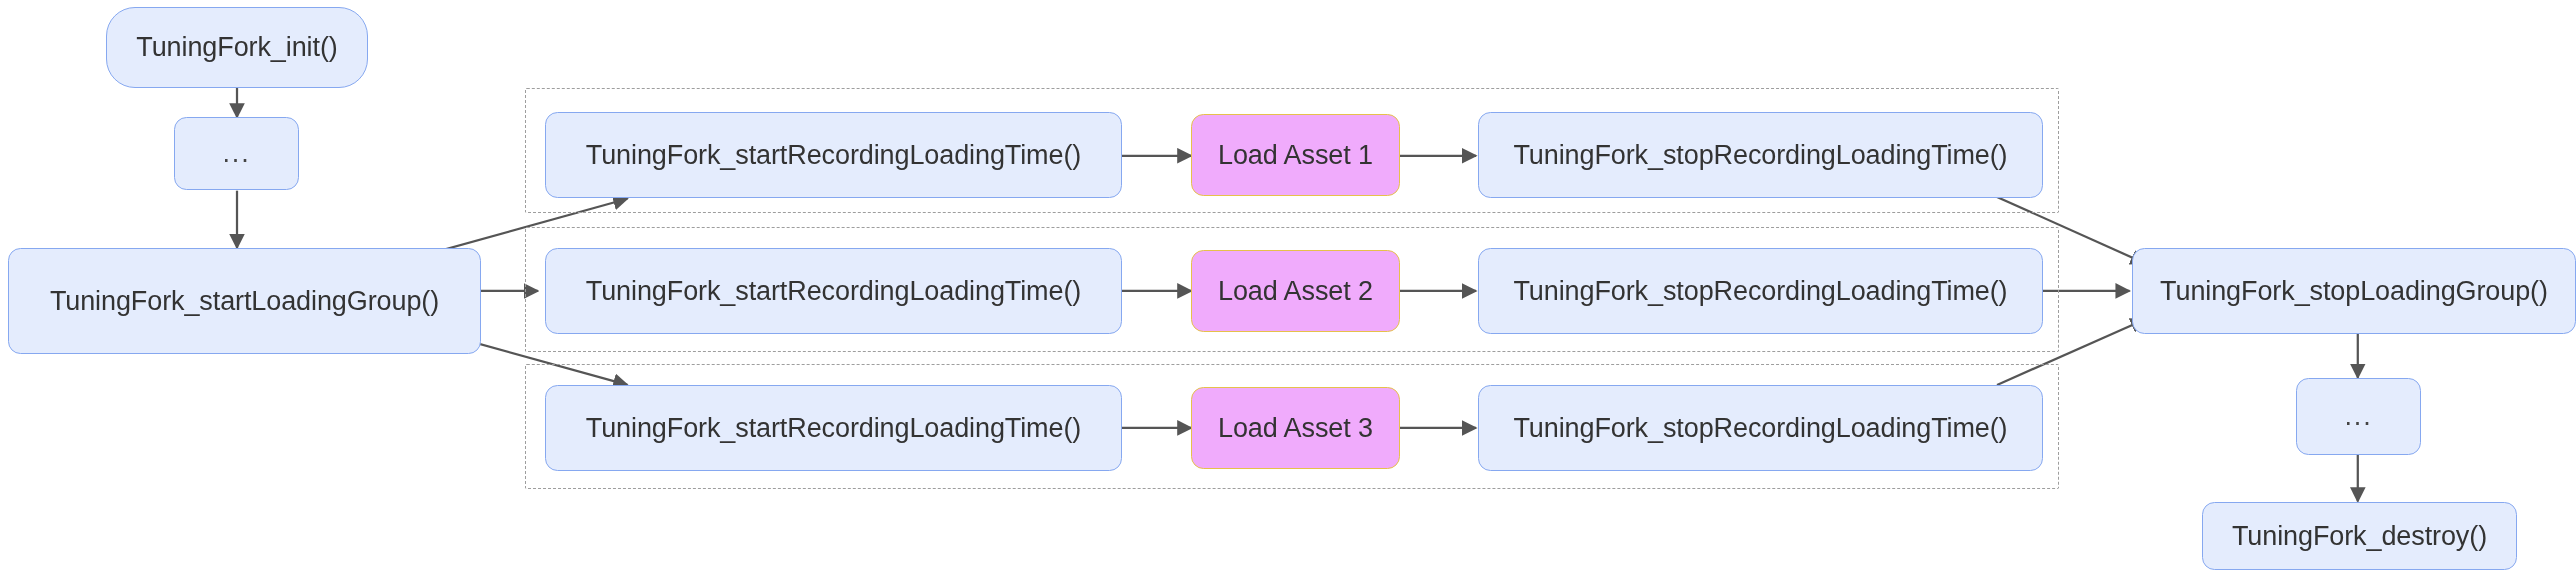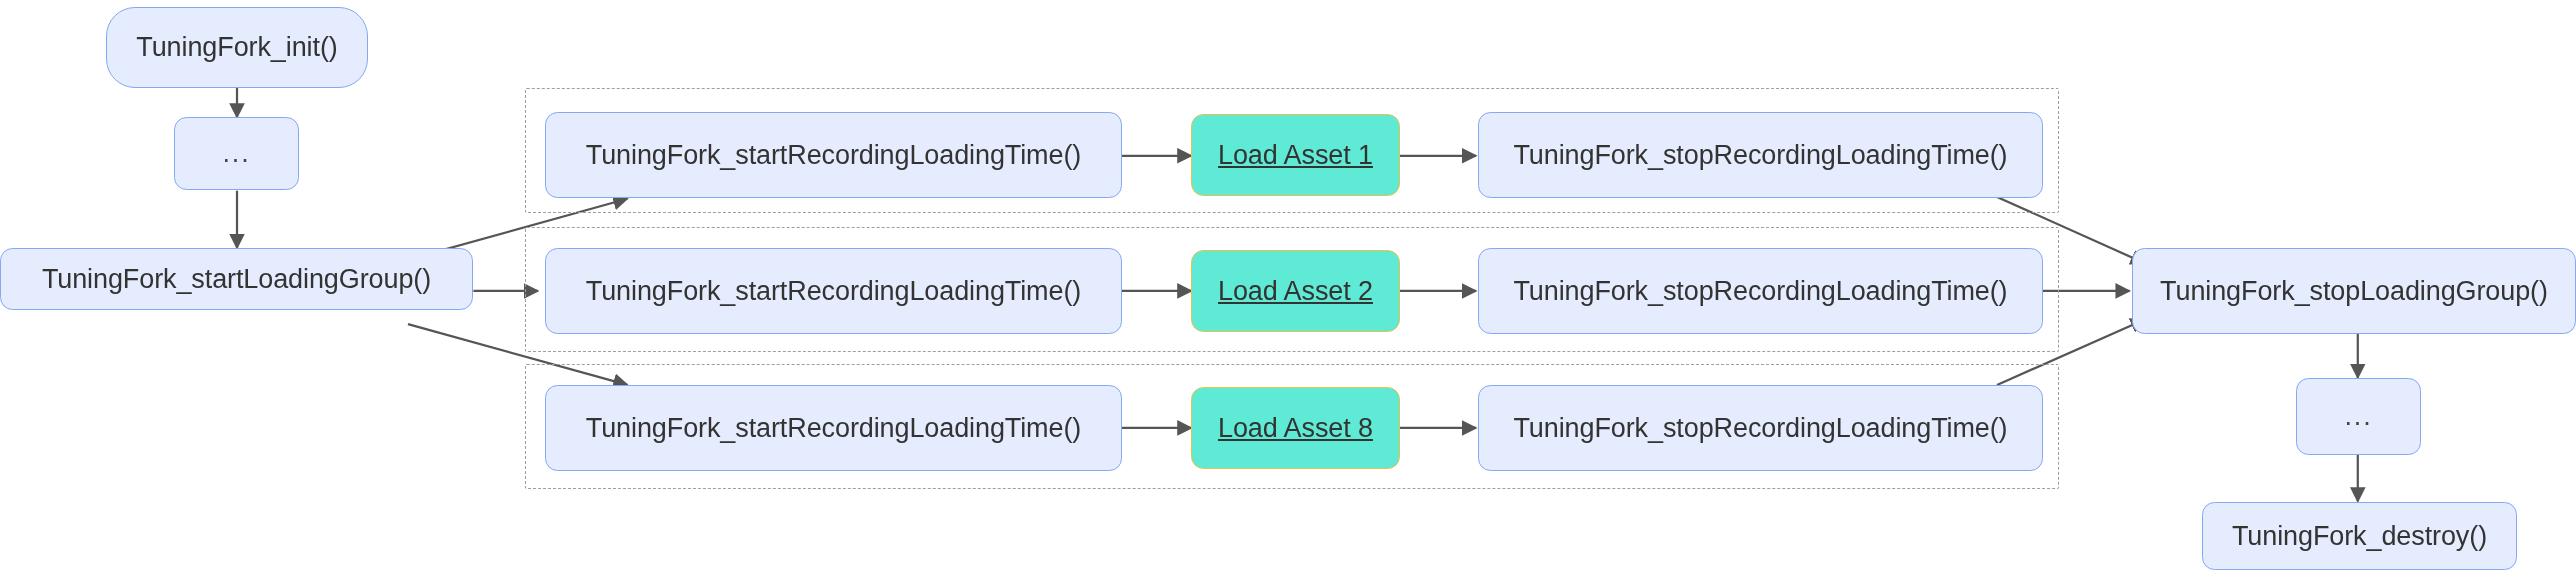--- a/index.html
+++ b/index.html
@@ -43,22 +43,21 @@
     background: #e4ecfd;
     color: #333333;
     font-size: 27px;
     font-family: "Liberation Sans", sans-serif;
     letter-spacing: -0.1px;
     white-space: nowrap;
     line-height: 1;
   }
   .node.asset {
     border-color: #e6c14b;
-    background: #5eead4;
-    text-decoration: underline;
+    background: #f0abfc;
   }
   .node.ellipsis {
     font-size: 27px;
     letter-spacing: 1.8px;
     color: #444444;
   }
 </style>
 </head>
 <body>
 
@@ -100,32 +99,32 @@
   </svg>
 
   <div class="group-box" style="left:525px; top:88px; width:1534px; height:125px;"></div>
   <div class="group-box" style="left:525px; top:227px; width:1534px; height:125px;"></div>
   <div class="group-box" style="left:525px; top:364px; width:1534px; height:125px;"></div>
 
   <div class="node" style="left:106px; top:7.2px; width:262px; height:81px;border-radius:29px;">TuningFork_init()</div>
 
   <div class="node ellipsis" style="left:174px; top:117px; width:125px; height:73px;">...</div>
 
-  <div class="node" style="left:0px; top:248px; width:473px; height:62px;">TuningFork_startLoadingGroup()</div>
+  <div class="node" style="left:8px; top:248px; width:473px; height:106px;">TuningFork_startLoadingGroup()</div>
 
   <div class="node" style="left:545px; top:112px; width:577px; height:86px;">TuningFork_startRecordingLoadingTime()</div>
   <div class="node asset" style="left:1191px; top:114px; width:209px; height:82px;">Load Asset 1</div>
   <div class="node" style="left:1478px; top:112px; width:565px; height:86px;">TuningFork_stopRecordingLoadingTime()</div>
 
   <div class="node" style="left:545px; top:248px; width:577px; height:86px;">TuningFork_startRecordingLoadingTime()</div>
   <div class="node asset" style="left:1191px; top:250px; width:209px; height:82px;">Load Asset 2</div>
   <div class="node" style="left:1478px; top:248px; width:565px; height:86px;">TuningFork_stopRecordingLoadingTime()</div>
 
   <div class="node" style="left:545px; top:385px; width:577px; height:86px;">TuningFork_startRecordingLoadingTime()</div>
-  <div class="node asset" style="left:1191px; top:387px; width:209px; height:82px;">Load Asset 8</div>
+  <div class="node asset" style="left:1191px; top:387px; width:209px; height:82px;">Load Asset 3</div>
   <div class="node" style="left:1478px; top:385px; width:565px; height:86px;">TuningFork_stopRecordingLoadingTime()</div>
 
   <div class="node" style="left:2132px; top:248px; width:444px; height:86px;">TuningFork_stopLoadingGroup()</div>
 
   <div class="node ellipsis" style="left:2296px; top:378px; width:125px; height:77px;">...</div>
 
   <div class="node" style="left:2202px; top:502px; width:315px; height:68px;">TuningFork_destroy()</div>
 
 </div>
 

